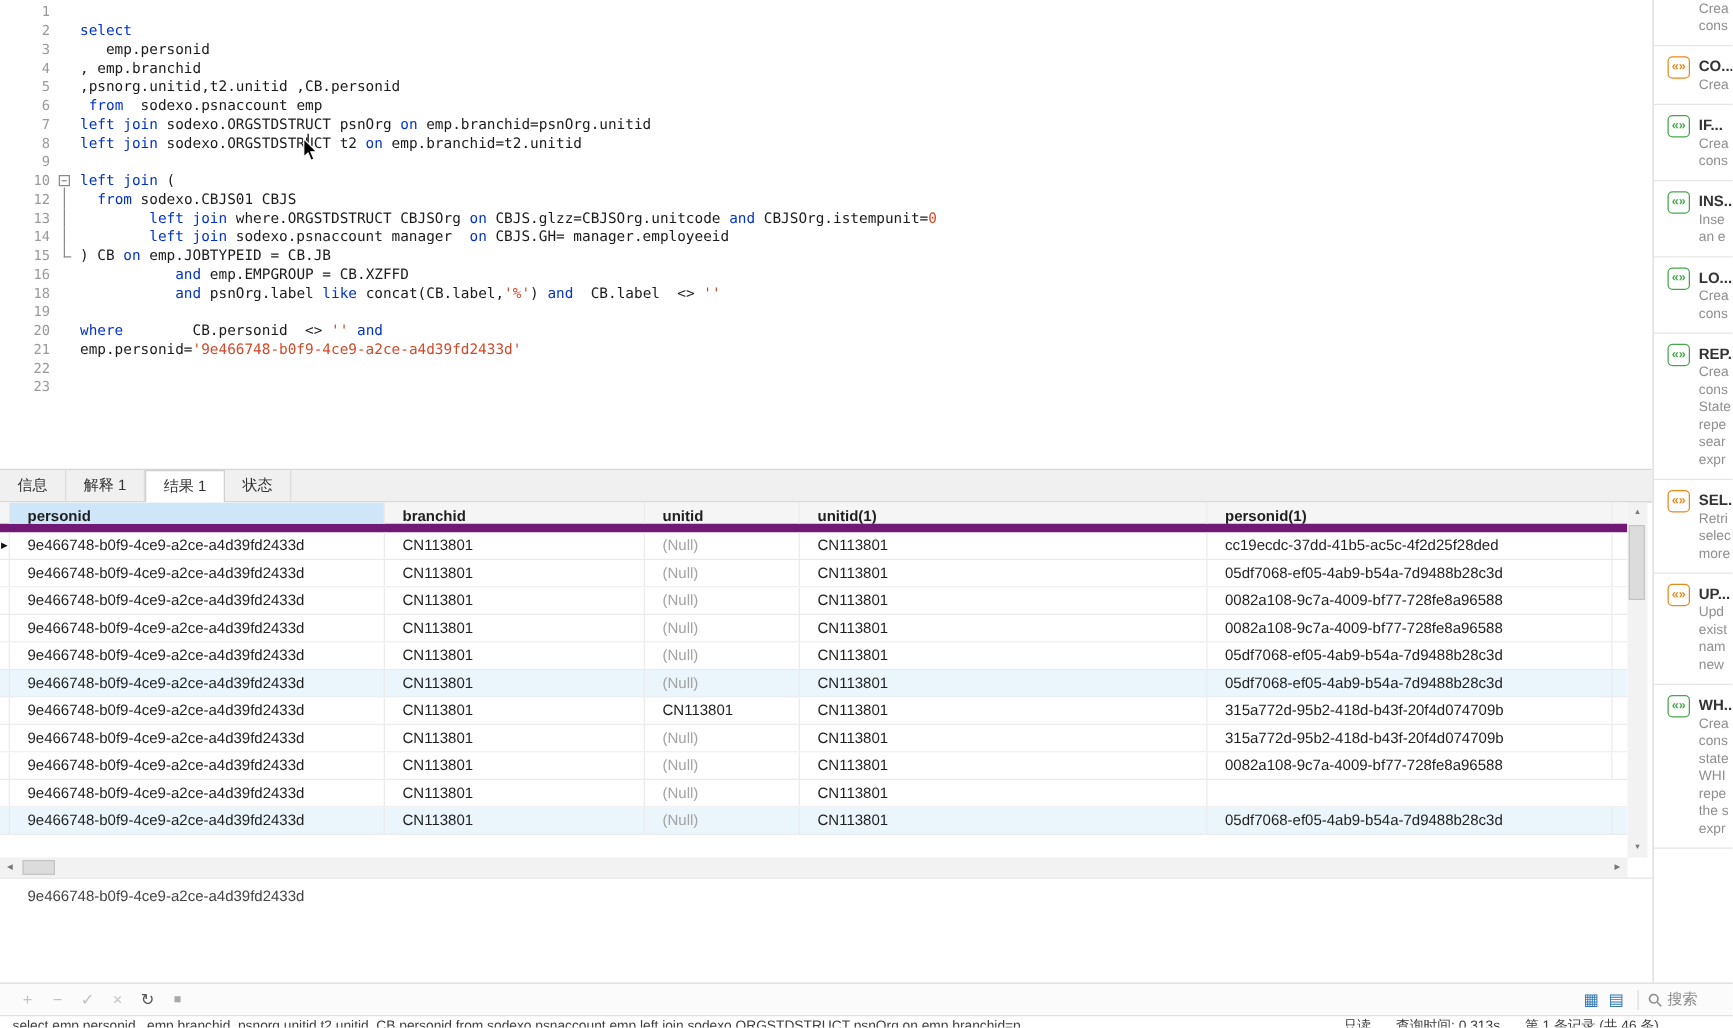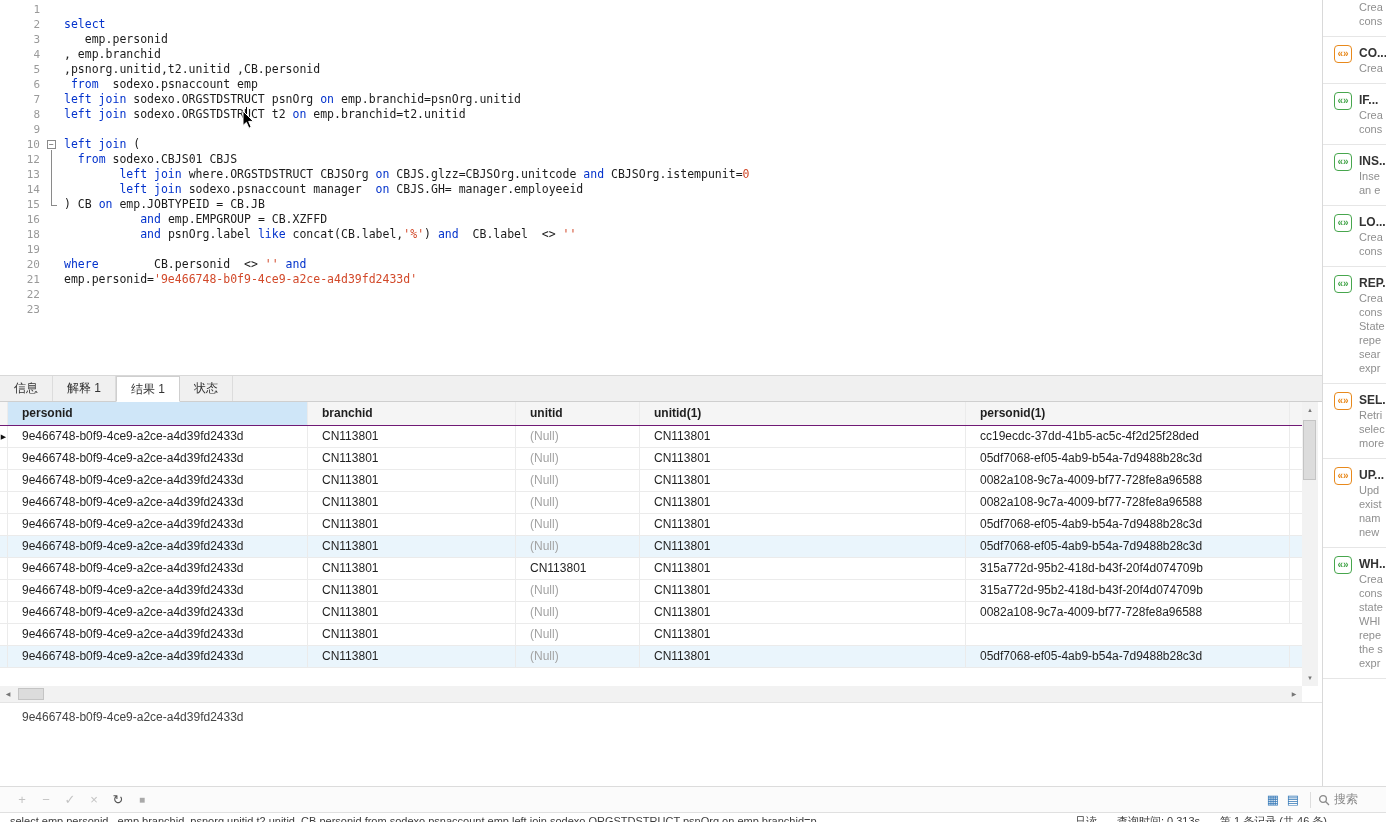--- a/index.html
+++ b/index.html
@@ -34,21 +34,21 @@
   .tab{padding:0 14px;font-size:12px;color:#333;display:flex;align-items:center;
     border-right:1px solid #dcdcdc;}
   .tab.active{background:#fff;border:1px solid #cfcfcf;border-bottom:1px solid #fff;
     margin-bottom:-1px;border-right:1px solid #cfcfcf;}
 
   
   .grid{position:absolute;left:0;top:402px;width:1302px;height:284px;background:#fff;overflow:hidden;}
   .g-row{display:flex;height:22px;line-height:21px;border-bottom:1px solid #ebebeb;
     box-sizing:border-box;width:1302px;background:#fff;}
   .g-row.tint{background:#eaf5fc;}
-  .g-row.g-header{height:24px;line-height:23px;background:#f5f5f5;border-bottom:1px solid #701a75;font-weight:bold;}
+  .g-row.g-header{height:24px;line-height:23px;background:#f5f5f5;border-bottom:7px solid #701a75;font-weight:bold;}
   .g-ind{width:8px;flex:none;border-right:1px solid #ebebeb;font-size:7px;color:#111;
     display:flex;align-items:center;justify-content:center;box-sizing:border-box;}
   .g-cell{flex:none;padding-left:14px;font-size:12px;color:#1f1f1f;border-right:1px solid #ebebeb;
     box-sizing:border-box;overflow:hidden;white-space:nowrap;}
   .g-h.sel{background:#cfe6f8;}
   .g-null{color:#a3a3a3;}
 
   
   .vscroll{position:absolute;left:1302px;top:402px;width:16px;height:284px;background:#f2f2f2;
     display:flex;flex-direction:column;}

